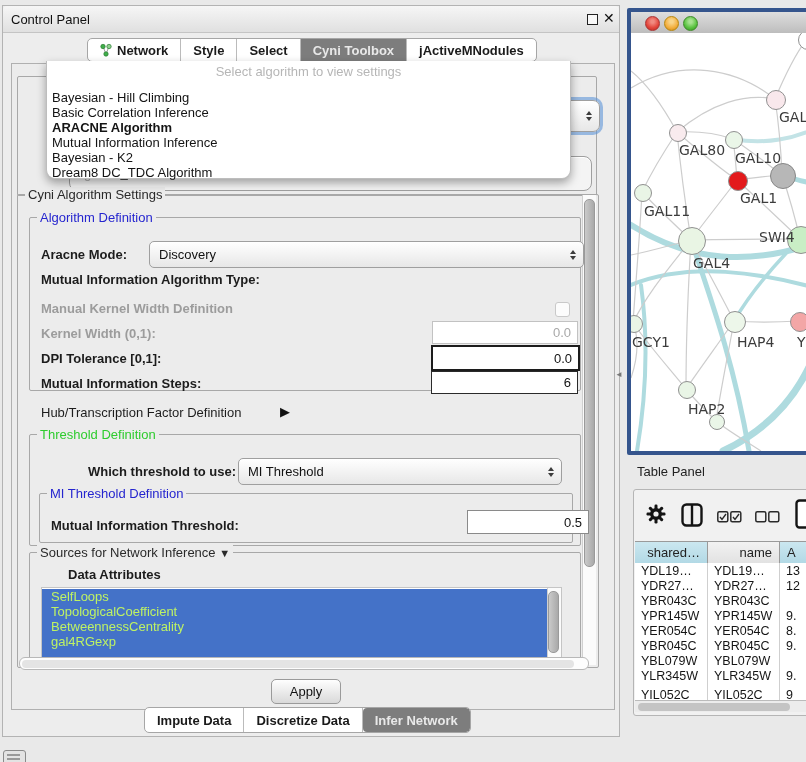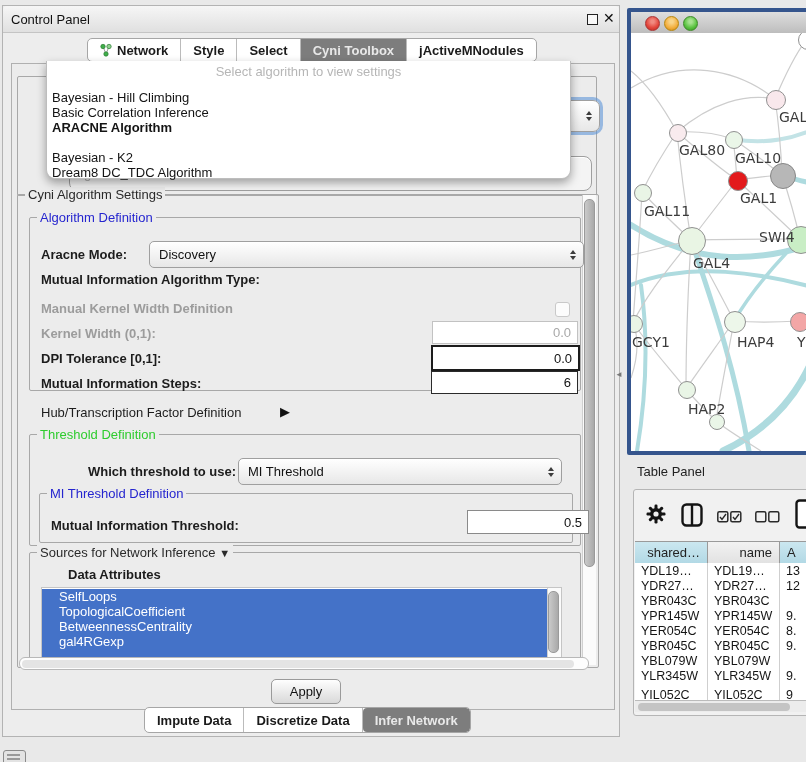--- a/index.html
+++ b/index.html
@@ -41,22 +41,22 @@
   .checkbox{position:absolute;width:13px;height:13px;border:1px solid #c9c9c9;border-radius:3px;background:#fcfcfc;}
   
   .popup{position:absolute;left:43px;top:55px;width:523px;height:117px;background:#fff;
       border:1px solid #bdbdbd;border-top:none;border-radius:0 0 9px 9px;
       box-shadow:0 4px 10px rgba(0,0,0,0.35);z-index:40;}
   .pop-ph{position:absolute;left:0;top:3px;width:100%;text-align:center;font-size:13px;color:#b6b6b6;}
   .pop-item{position:absolute;left:5px;height:15px;font-size:13px;color:#141414;white-space:nowrap;}
   .pop-item.bold{font-weight:bold;}
   
   .attr-list{position:absolute;background:#fff;border:1px solid #c5c5c5;overflow:hidden;}
-  .attr-item{position:absolute;left:0;width:505px;height:15px;background:#4472c8;color:#ffffff;
-      font-size:13px;padding-left:17px;white-space:nowrap;}
+  .attr-item{position:absolute;left:0;width:505px;height:15px;background:#4472c8;color:#bef264;
+      font-size:13px;padding-left:9px;white-space:nowrap;}
   .vscroll-track{position:absolute;background:#fbfbfb;border-left:1px solid #d0d0d0;}
   .vscroll-thumb{position:absolute;border-radius:5px;background:linear-gradient(90deg,#cacaca,#a9a9a9);border:1px solid #9a9a9a;}
   .hscroll{position:absolute;background:#fdfdfd;border:1px solid #b8b8b8;border-radius:6px;}
   .hscroll-thumb{position:absolute;background:#e4e4e4;border-radius:5px;}
   .btn{position:absolute;display:flex;align-items:center;justify-content:center;
       border:1px solid #9a9a9a;border-radius:5px;background:linear-gradient(#fefefe,#d9d9d9);
       font-size:13px;color:#111;}
   
   .net-window{position:absolute;left:627px;top:8px;width:190px;height:447px;background:#35558d;border-radius:2px;}
   .net-titlebar{position:absolute;left:4px;top:4px;right:4px;height:21px;
@@ -125,20 +125,21 @@
     </div>
     <div class="combo" style="left:66px;top:150px;width:512px;height:33px;border-radius:8px;background:#f4f4f4;">
       <span style="color:#a9a9a9;position:absolute;left:14px;top:9px;">gal filtered.sif default node</span>
     </div>
 
     <div class="popup">
       <div class="pop-ph">Select algorithm to view settings</div>
       <div class="pop-item" style="top:29px;">Bayesian - Hill Climbing</div>
       <div class="pop-item" style="top:44px;">Basic Correlation Inference</div>
       <div class="pop-item bold" style="top:59px;">ARACNE Algorithm</div>
+      <div class="pop-item" style="top:74px;">Mutual Information Inference</div>
       <div class="pop-item" style="top:89px;">Bayesian - K2</div>
       <div class="pop-item" style="top:104px;">Dream8 DC_TDC Algorithm</div>
     </div>
 
     <div class="group" style="left:14px;top:188px;width:580px;height:472px;"></div>
     <span class="gtitle" style="left:22px;top:181px;">Cyni Algorithm Settings</span>
 
     <div class="vscroll-track" style="left:579px;top:189px;width:13px;height:470px;"></div>
     <div class="vscroll-thumb" style="left:581px;top:193px;width:9px;height:366px;"></div>
 

